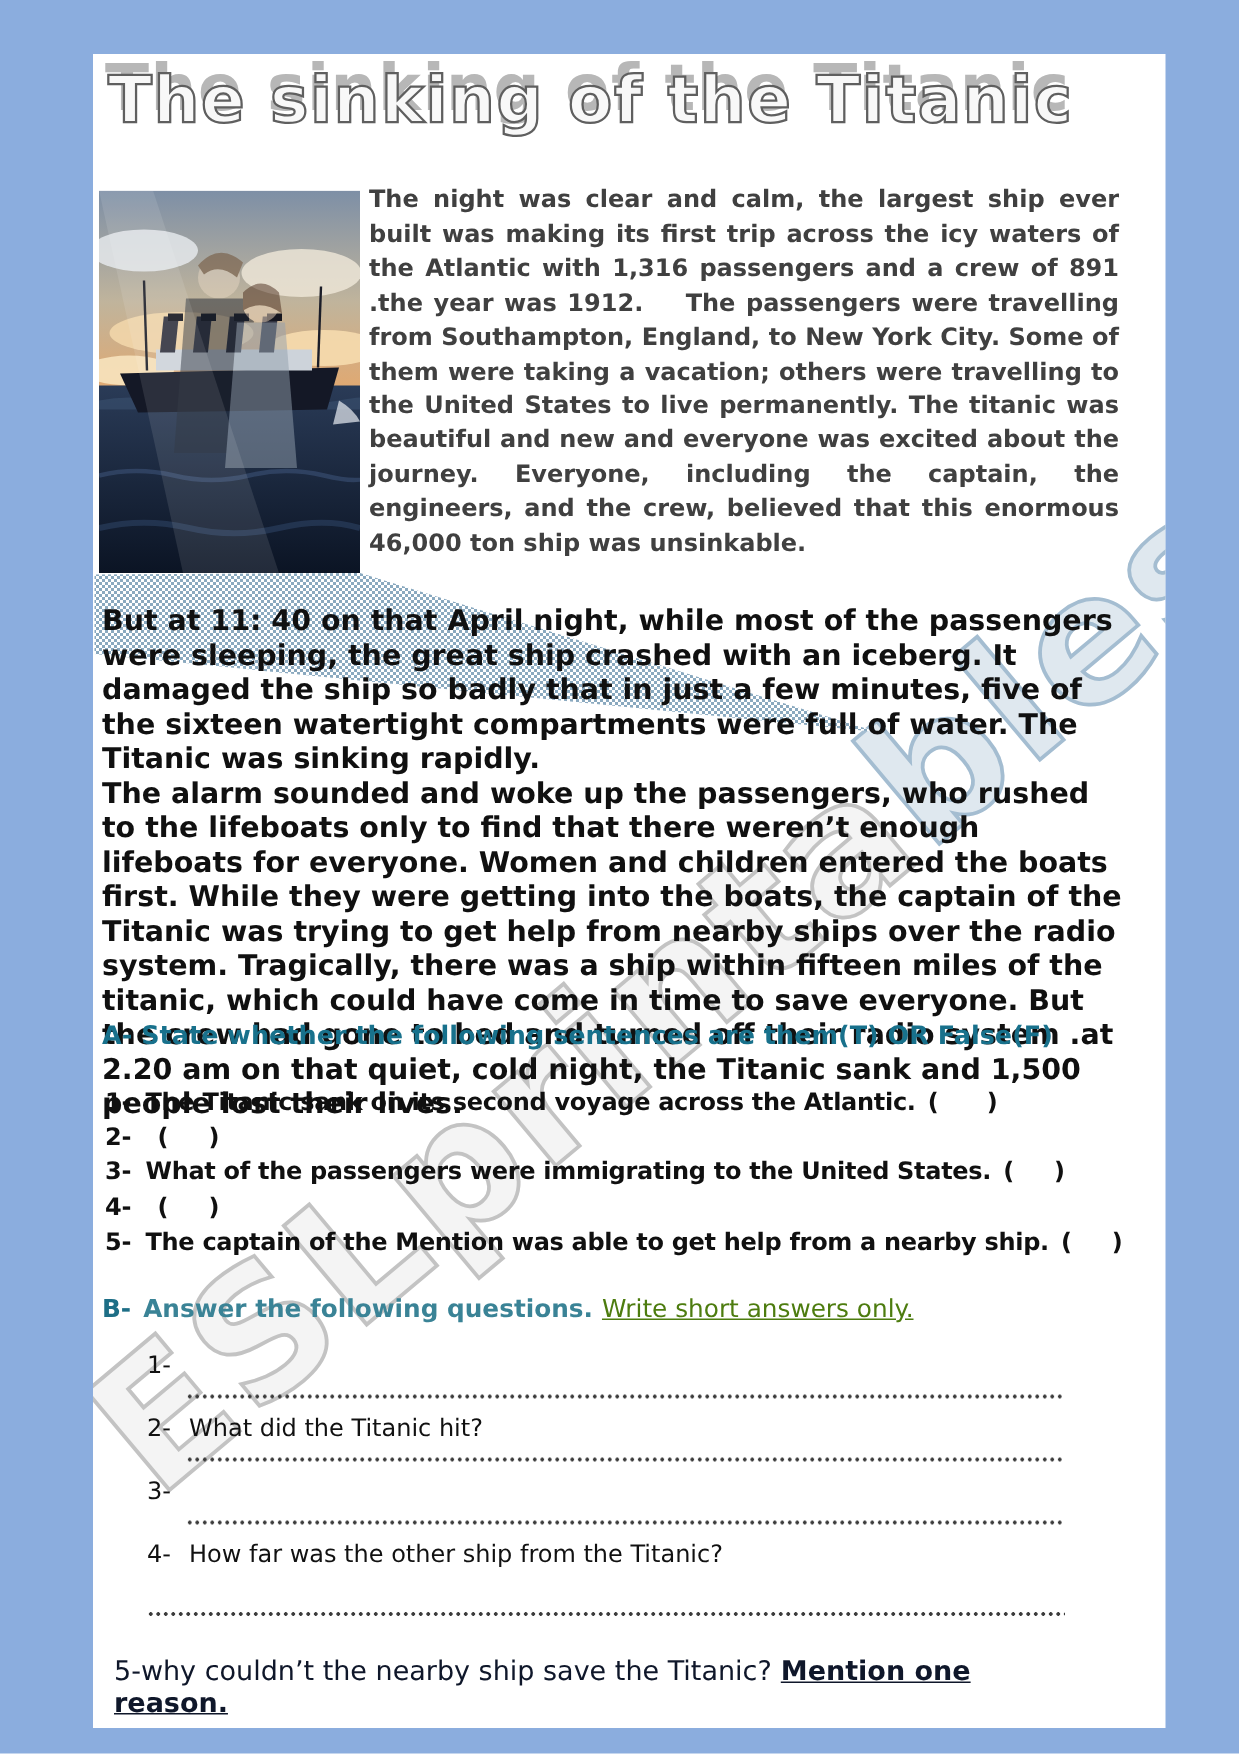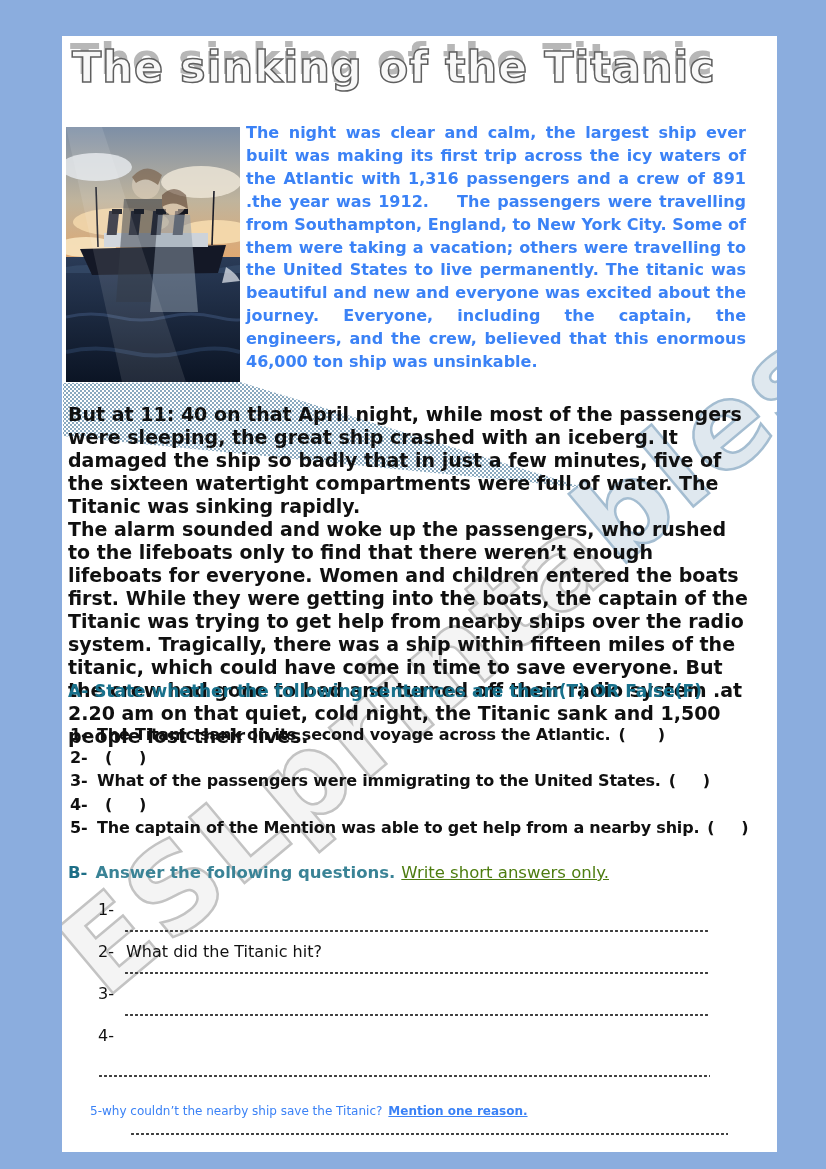--- a/index.html
+++ b/index.html
@@ -40,21 +40,21 @@
   }
 
   .photo{
     position:absolute;left:4px;top:91px;width:174px;height:255px;
     overflow:hidden;
   }
 
   .para1{
     position:absolute;left:184px;top:86px;width:500px;
     font-size:16px;font-weight:bold;line-height:22.9px;
-    text-align:justify;color:#3b82f6;margin:0;
+    text-align:justify;color:#404040;margin:0;
   }
   .para23{
     position:absolute;left:6px;top:367px;width:680px;
     font-size:19px;font-weight:bold;line-height:23px;
     color:#101010;margin:0;
   }
   .para23 p{margin:0;}
 
   .sec-a-heading{
     position:absolute;left:6px;top:645px;width:690px;
@@ -81,21 +81,21 @@
   .bq-item{margin:0 0 9px 0;}
   .bq-row{display:flex;font-size:16px;color:#111;align-items:baseline;}
   .bq-num{width:28px;flex:0 0 28px;}
   .answer-line{
     height:4px;margin:10px 4px 0 26px;
     background-image:radial-gradient(circle,#3c3c3c 1.1px,transparent 1.4px);
     background-size:5px 4px;background-repeat:repeat-x;background-position:left center;
   }
   .bq-item.gap-large .answer-line{margin-top:29px;margin-left:0;}
 
-  .q5-block{position:absolute;left:28px;top:1068px;width:648px;font-size:12px;color:#3b82f6;}
+  .q5-block{position:absolute;left:14px;top:1068px;width:648px;font-size:18px;color:#0f172a;}
   .q5-emph{font-weight:bold;text-decoration:underline;margin-left:6px;}
   .q5-block .answer-line{margin:14px 10px 0 40px;}
 </style>
 </head>
 <body>
 
 <div class="page">
   <div class="page-inner">
 
     <div class="bg-layer">
@@ -227,20 +227,21 @@
         </div>
         <div class="bq-item">
           <div class="bq-row">
             <span class="bq-num">3-</span>
           </div>
           <div class="answer-line"></div>
         </div>
         <div class="bq-item gap-large">
           <div class="bq-row">
             <span class="bq-num">4-</span>
+            <span>How far was the other ship from the Titanic?</span>
           </div>
           <div class="answer-line"></div>
         </div>
       </div>
 
       <div class="q5-block">
         <span>5-why couldn’t the nearby ship save the Titanic?</span><span class="q5-emph">Mention one reason.</span>
         <div class="answer-line"></div>
       </div>
 

